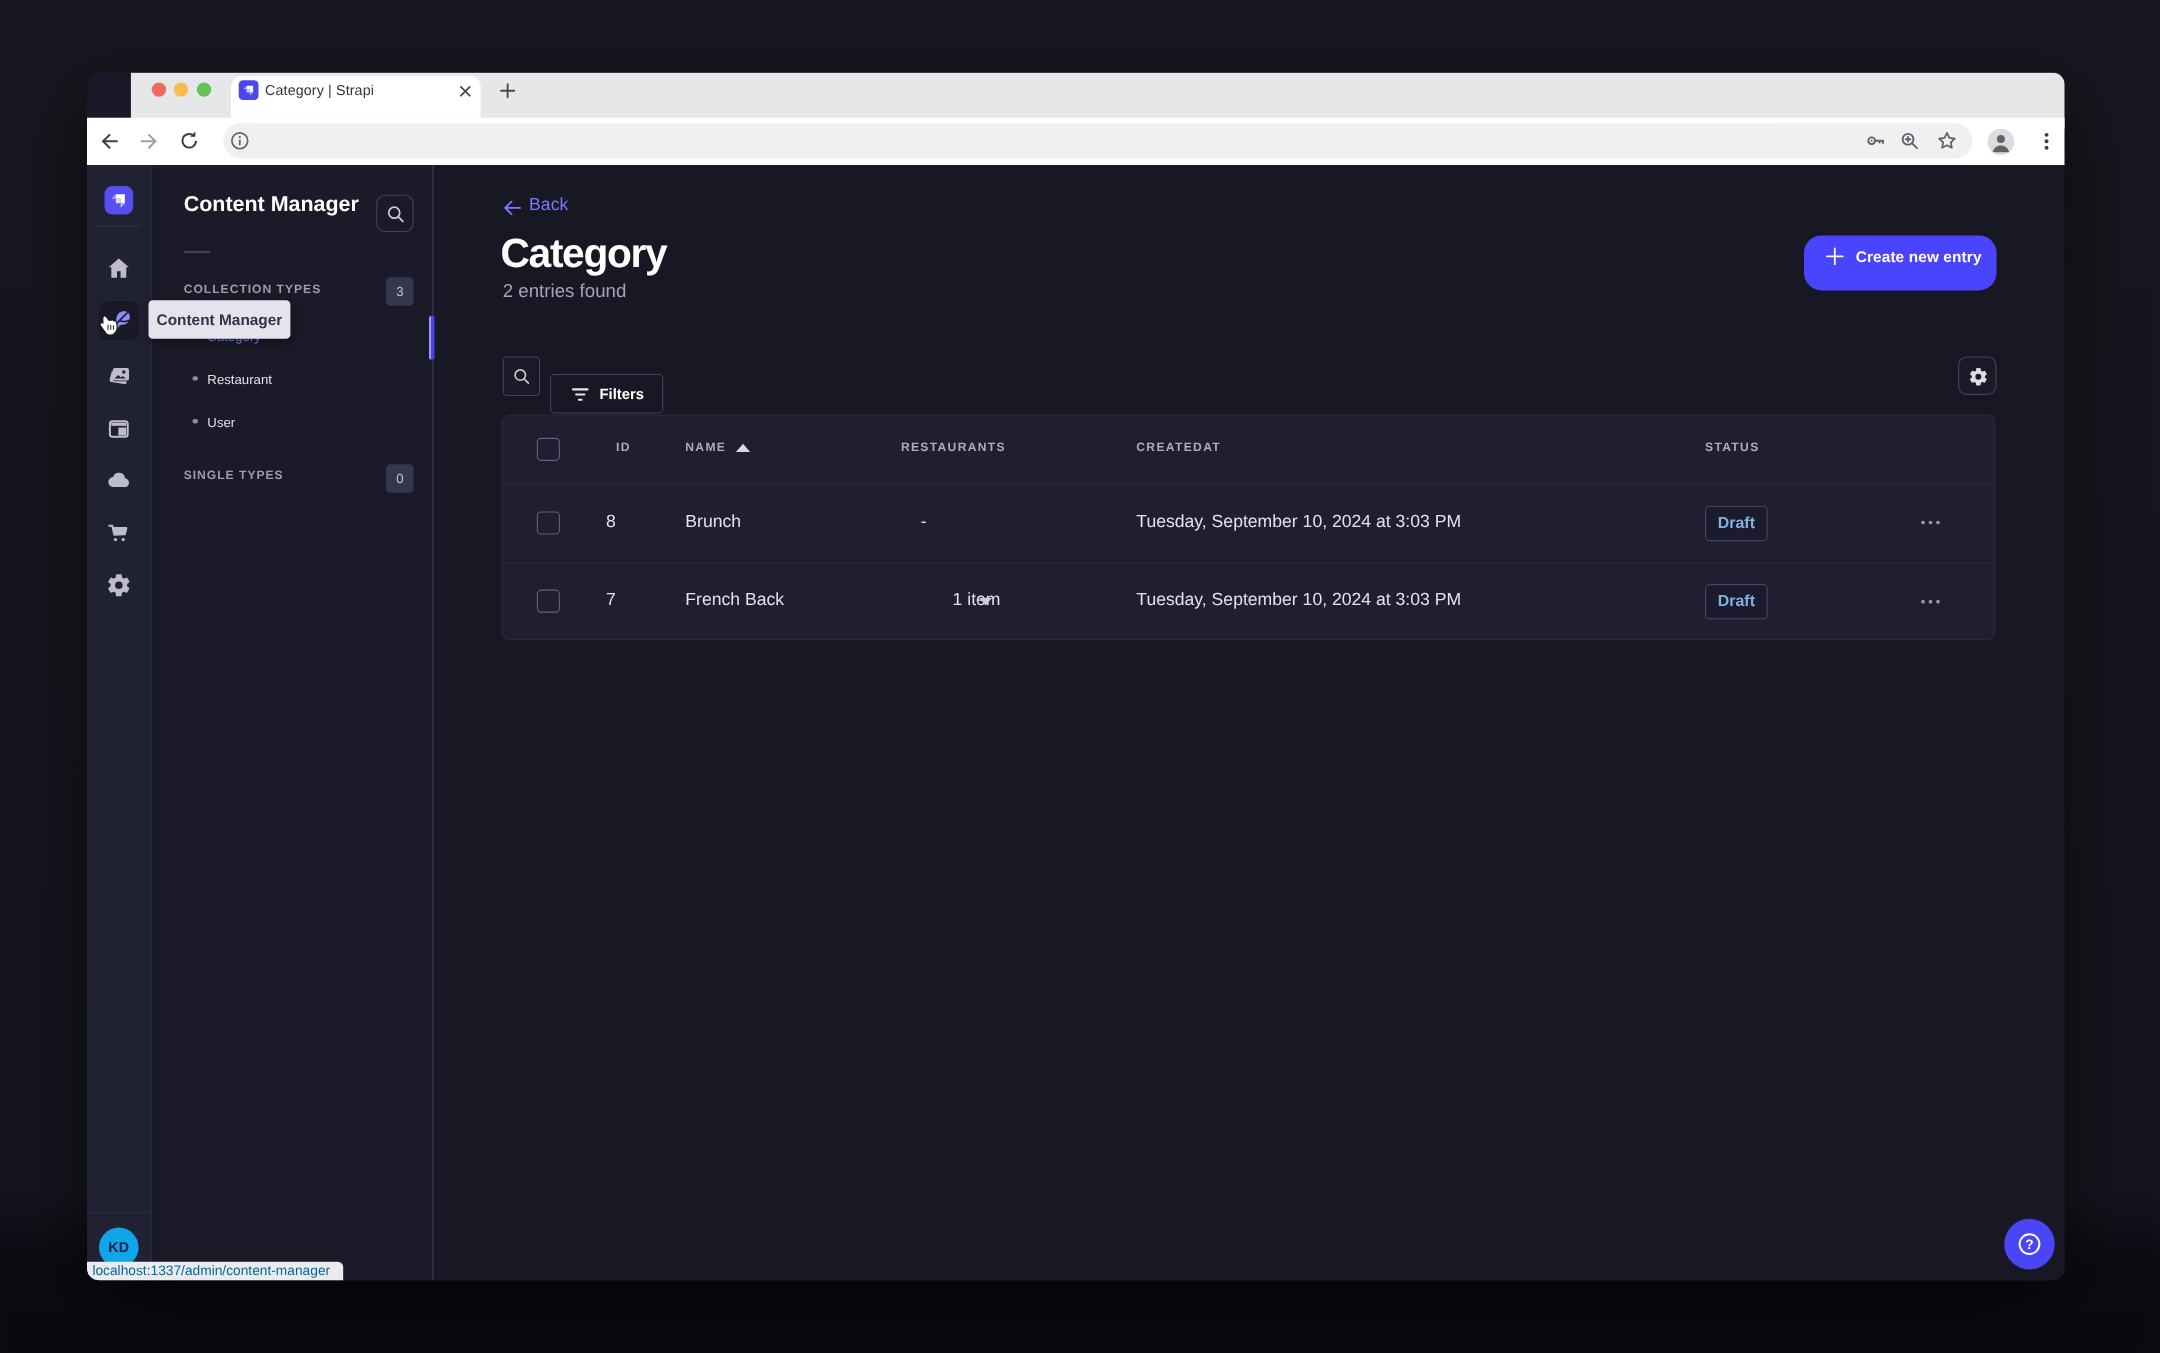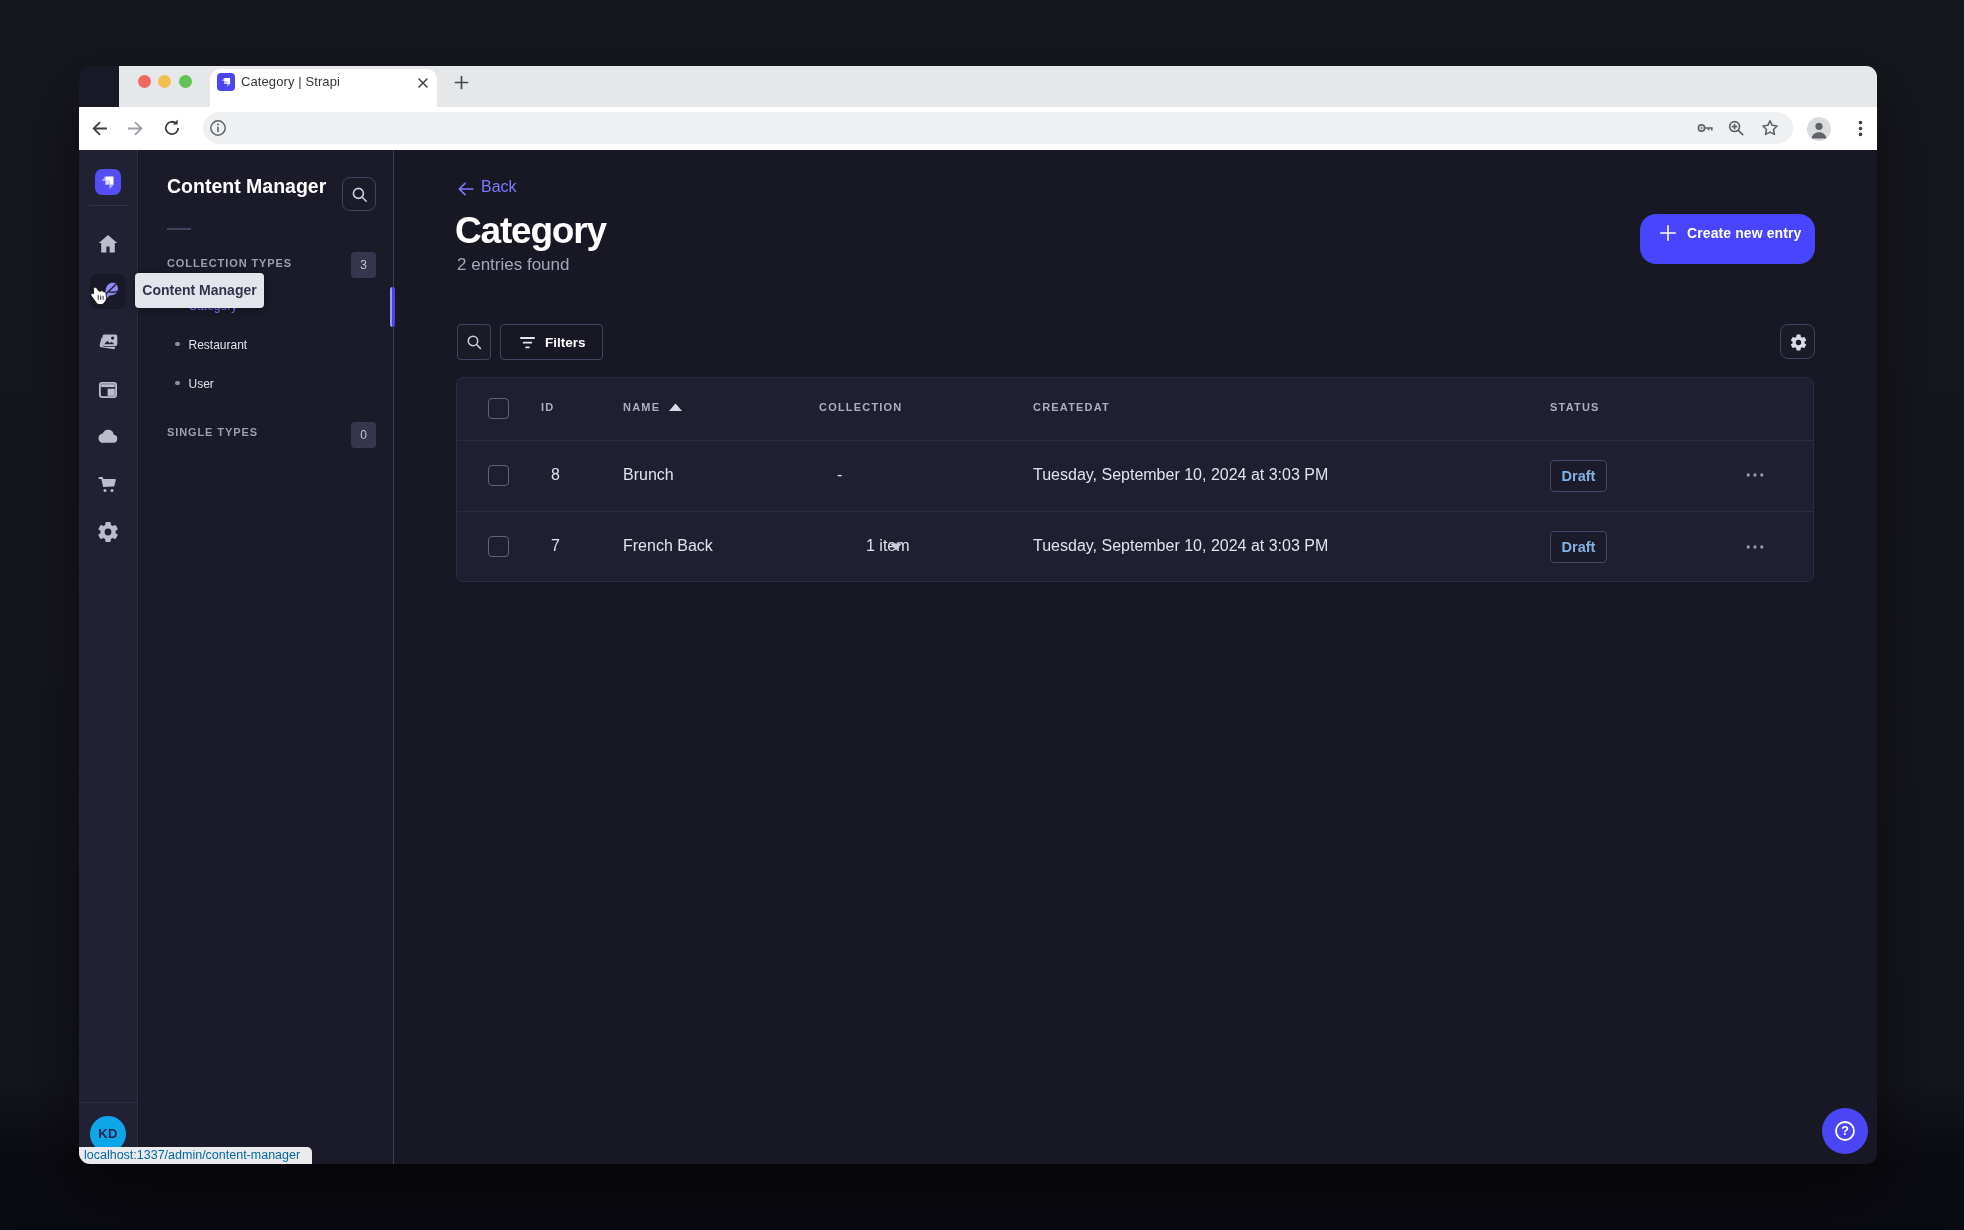--- a/index.html
+++ b/index.html
@@ -48,21 +48,21 @@
   .bullet { display:inline-block; width:4.5px; height:4.5px; border-radius:50%; vertical-align:3px; margin-right:9px; }
   .activebar { position:absolute; left:311px; top:137px; width:5px; height:40px; border-radius:3px;
                background:linear-gradient(90deg,#9b99ff 0%,#9b99ff 35%,#4a43e8 35%); }
   
   .backlink { position:absolute; left:402px; top:28px; color:#7b79ff; font-size:16px; }
   .h1 { position:absolute; left:376px; top:60px; font-size:37px; font-weight:bold; letter-spacing:-1.2px; color:#ffffff; }
   .sub1 { position:absolute; left:378px; top:105px; font-size:17px; color:#a5a5ba; }
   .createbtn { position:absolute; left:1561px; top:64px; width:175px; height:50px; border-radius:16px; background:#4945ff; }
   .createbtn span { position:absolute; left:47px; top:11px; color:#fff; font-size:14px; font-weight:bold; letter-spacing:0.1px; }
   .sbtn { position:absolute; border:1px solid #42425e; border-radius:4px; background:rgba(255,255,255,0.015); }
-  .filterbtn { position:absolute; left:421px; top:174px; width:103px; height:36px; border:1px solid #42425e; border-radius:4px; }
+  .filterbtn { position:absolute; left:421px; top:190px; width:103px; height:36px; border:1px solid #42425e; border-radius:4px; }
   .filterbtn span { position:absolute; left:44px; top:10px; color:#fff; font-size:13.5px; font-weight:bold; }
   .table { position:absolute; left:377px; top:227px; width:1358px; height:205px; border-radius:7px;
            background:#1f1f31; border:1px solid #2b2b42; }
   .chk { position:absolute; width:21px; height:21px; border:1px solid #62627f; border-radius:4px; }
   .thead { position:absolute; font-size:11px; font-weight:bold; color:#adadc2; letter-spacing:1.2px; }
   .rtxt { position:absolute; font-size:16px; color:#e2e2ec; }
   .rowline { position:absolute; left:0; width:100%; height:1px; background:#2b2b42; }
   .draft { position:absolute; left:1093px; width:57px; height:32px; border-radius:4px; background:#1b1b2c;
            border:1px solid #45456a; color:#80b2e2; font-size:14.5px; font-weight:bold; text-align:center; line-height:30px; }
   .dots { position:absolute; left:1288px; width:20px; height:6px; } .dots svg{display:block;}
@@ -235,26 +235,26 @@
         </svg>
       <span>Filters</span>
     </div>
     <div class="sbtn" style="left:1701px;top:174px;width:35px;height:35px;border-radius:8px;">
       <svg width="19" height="19" viewBox="0 0 24 24" style="margin:8px;">
           <path fill="#dcdce4" d="M19.5 13c0-.3.1-.7.1-1s0-.7-.1-1l2.1-1.6c.2-.2.3-.5.1-.7l-2-3.4a.5.5 0 0 0-.6-.2l-2.4 1c-.5-.4-1.1-.7-1.7-1l-.4-2.6a.5.5 0 0 0-.5-.5h-4a.5.5 0 0 0-.5.5l-.4 2.6c-.6.3-1.2.6-1.7 1l-2.4-1a.5.5 0 0 0-.6.2l-2 3.4c-.2.2-.1.5.1.7L4.6 11c0 .3-.1.7-.1 1s0 .7.1 1l-2.1 1.6a.5.5 0 0 0-.1.7l2 3.4c.1.2.4.3.6.2l2.4-1c.5.4 1.1.7 1.7 1l.4 2.6c0 .3.3.5.5.5h4c.3 0 .5-.2.5-.5l.4-2.6c.6-.3 1.2-.6 1.7-1l2.4 1c.2.1.5 0 .6-.2l2-3.4a.5.5 0 0 0-.1-.7zM12 15.4a3.4 3.4 0 1 1 0-6.8 3.4 3.4 0 0 1 0 6.8z"></path>
         </svg>
     </div>
     <div class="table">
       <div class="chk" style="left:31px;top:20px;"></div>
-      <div class="thead" style="left:84px;top:23px;">ID</div>
+      <div class="thead" style="left:103px;top:23px;">ID</div>
       <div class="thead" style="left:166px;top:23px;">NAME</div>
       <svg class="abs" style="left:211px;top:25px;" width="15" height="9" viewBox="0 0 15 9">
           <path fill="#d9d9e3" d="M7.5 0.5 14 8H1z"></path>
         </svg>
-      <div class="thead" style="left:362px;top:23px;">COLLECTION</div>
+      <div class="thead" style="left:362px;top:23px;">RESTAURANTS</div>
       <div class="thead" style="left:576px;top:23px;">CREATEDAT</div>
       <div class="thead" style="left:1093px;top:23px;">STATUS</div>
       <div class="rowline" style="top:62px;"></div>
       <div class="chk" style="left:31px;top:87px;"></div>
       <div class="rtxt" style="left:94px;top:88px;">8</div>
       <div class="rtxt" style="left:166px;top:88px;">Brunch</div>
       <div class="rtxt" style="left:380px;top:88px;">-</div>
       <div class="rtxt" style="left:576px;top:88px;">Tuesday, September 10, 2024 at 3:03 PM</div>
       <div class="draft" style="top:82px;">Draft</div>
       <div class="dots" style="top:94px;">

